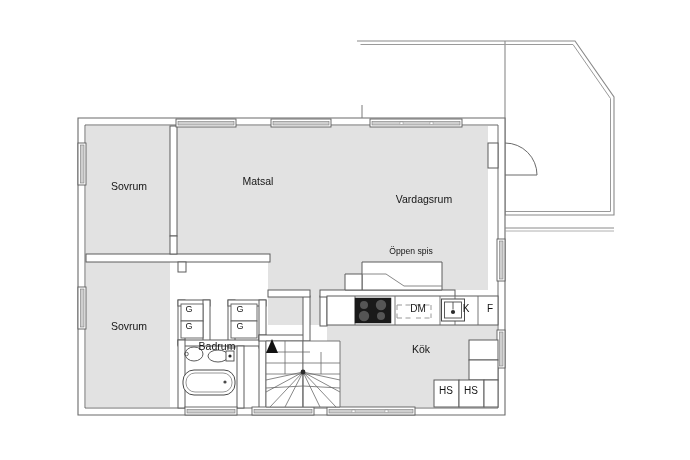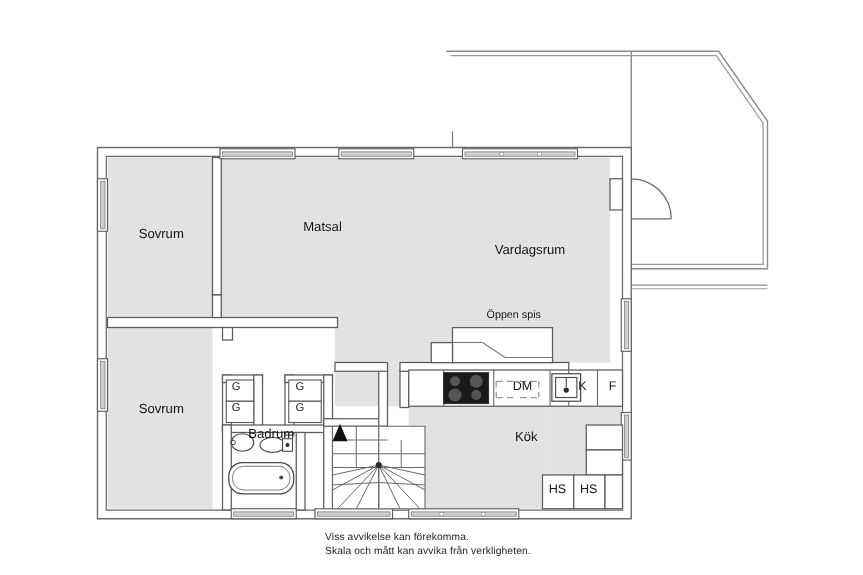--- a/index.html
+++ b/index.html
@@ -286,18 +286,14 @@
     <text class="small-label" text-anchor="middle" x="240" y="329">G</text>
 
     <text class="appl-label" text-anchor="middle" x="418" y="312">DM</text>
     <text class="appl-label" text-anchor="middle" x="466" y="312">K</text>
     <text class="appl-label" text-anchor="middle" x="490" y="312">F</text>
 
     <text class="appl-label" text-anchor="middle" x="446" y="394">HS</text>
     <text class="appl-label" text-anchor="middle" x="471" y="394">HS</text>
   </svg>
 
-  <div class="disclaimer">
-    <div>Viss avvikelse kan förekomma.</div>
-    <div>Skala och mått kan avvika från verkligheten.</div>
-  </div>
 
 </div>
 
 </body></html>

